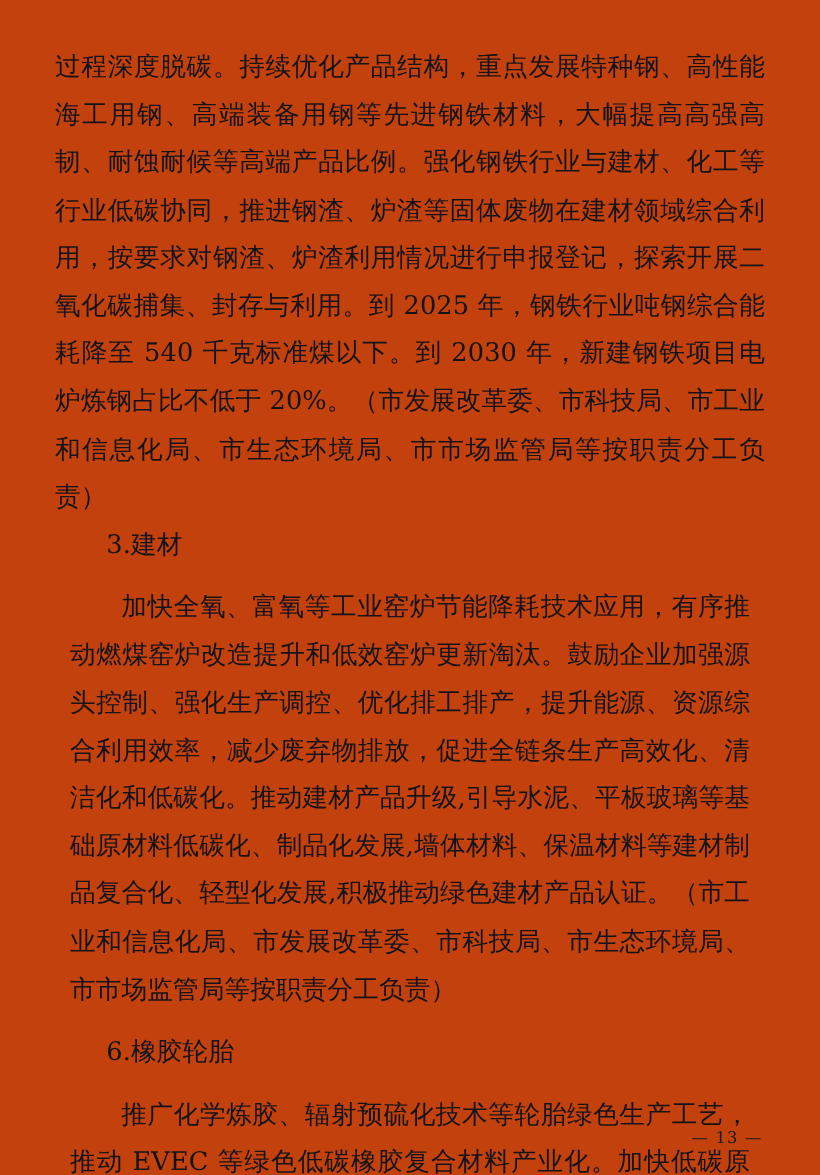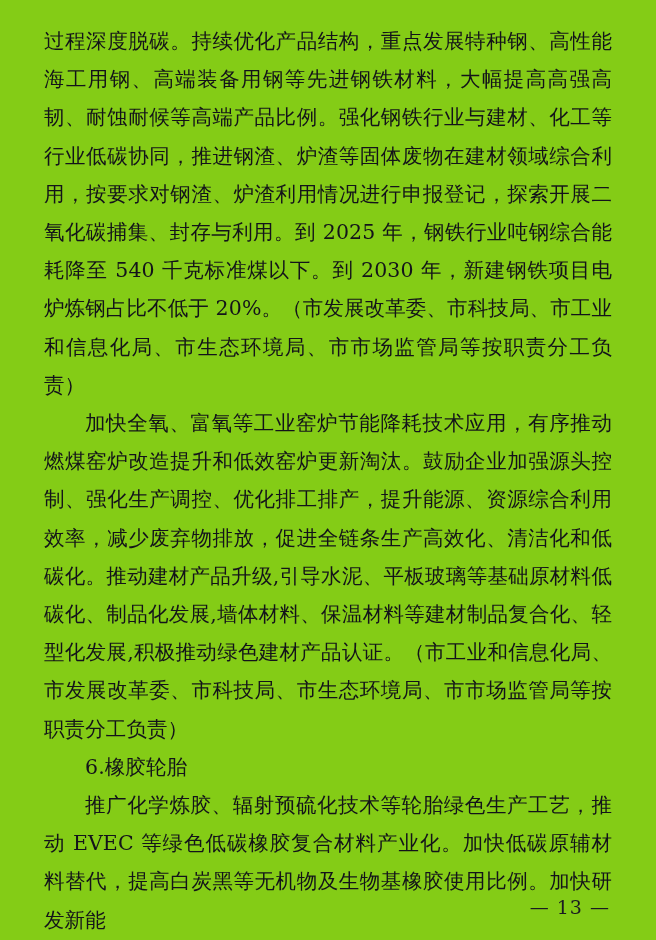--- a/index.html
+++ b/index.html
@@ -13,57 +13,58 @@
     font-family: "DejaVu Serif", "Liberation Serif", serif;
     color: #1a1a1a;
     position: relative;
     overflow: hidden;
   }
   .page {
     position: relative;
     width: 656px;
     height: 940px;
     box-sizing: border-box;
-    padding: 22px 44px 0 44px;
-    background: #84cc16;
+    padding: 34px 44px 0 44px;
+    background: #c2410c;
   }
   .doc-body {
     font-size: 20.5px;
     line-height: 38.2px;
     text-align: justify;
     text-justify: inter-ideograph;
     letter-spacing: 0.1px;
     color: #13131a;
   }
   p.para {
     margin: 0;
     text-indent: 0;
   }
   p.indent2 {
-    margin: 0;
+    margin: 12px;
     text-indent: 2em;
   }
   p.heading {
     margin: 0;
     text-indent: 2em;
   }
   .pagenum {
     position: absolute;
     right: 46px;
     bottom: 22px;
-    font-size: 19px;
+    font-size: 13px;
     color: #1a1a22;
     font-family: "DejaVu Serif", "Liberation Serif", serif;
     letter-spacing: 1px;
   }
 </style>
 </head>
 <body>
 
 <div class="page">
   <div class="doc-body">
     <p class="para">过程深度脱碳。持续优化产品结构，重点发展特种钢、高性能海工用钢、高端装备用钢等先进钢铁材料，大幅提高高强高韧、耐蚀耐候等高端产品比例。强化钢铁行业与建材、化工等行业低碳协同，推进钢渣、炉渣等固体废物在建材领域综合利用，按要求对钢渣、炉渣利用情况进行申报登记，探索开展二氧化碳捕集、封存与利用。到 2025 年，钢铁行业吨钢综合能耗降至 540 千克标准煤以下。到 2030 年，新建钢铁项目电炉炼钢占比不低于 20%。（市发展改革委、市科技局、市工业和信息化局、市生态环境局、市市场监管局等按职责分工负责）</p>
+    <p class="heading">3.建材</p>
     <p class="indent2">加快全氧、富氧等工业窑炉节能降耗技术应用，有序推动燃煤窑炉改造提升和低效窑炉更新淘汰。鼓励企业加强源头控制、强化生产调控、优化排工排产，提升能源、资源综合利用效率，减少废弃物排放，促进全链条生产高效化、清洁化和低碳化。推动建材产品升级,引导水泥、平板玻璃等基础原材料低碳化、制品化发展,墙体材料、保温材料等建材制品复合化、轻型化发展,积极推动绿色建材产品认证。（市工业和信息化局、市发展改革委、市科技局、市生态环境局、市市场监管局等按职责分工负责）</p>
     <p class="heading">6.橡胶轮胎</p>
     <p class="indent2">推广化学炼胶、辐射预硫化技术等轮胎绿色生产工艺，推动 EVEC 等绿色低碳橡胶复合材料产业化。加快低碳原辅材料替代，提高白炭黑等无机物及生物基橡胶使用比例。加快研发新能</p>
   </div>
   <div class="pagenum">— 13 —</div>
 </div>
 
 </body></html>

